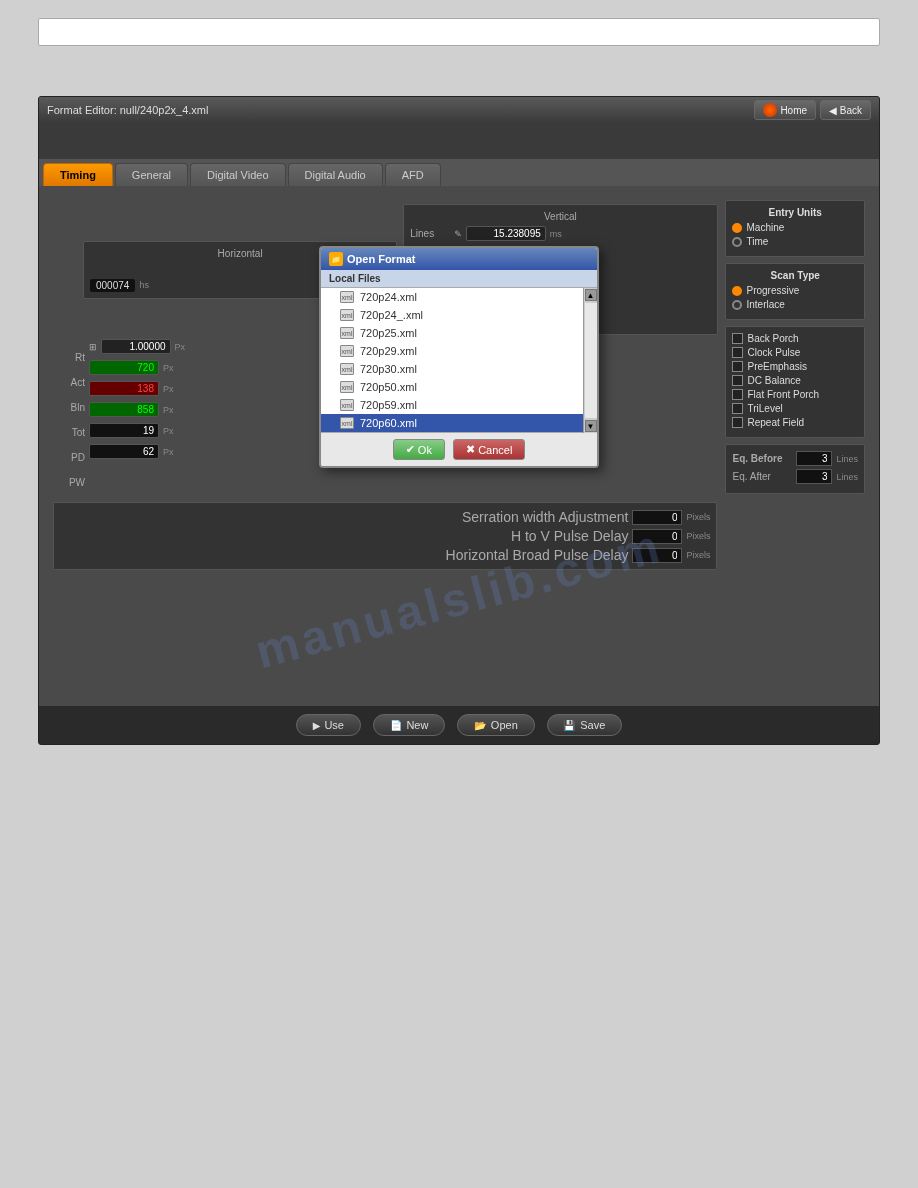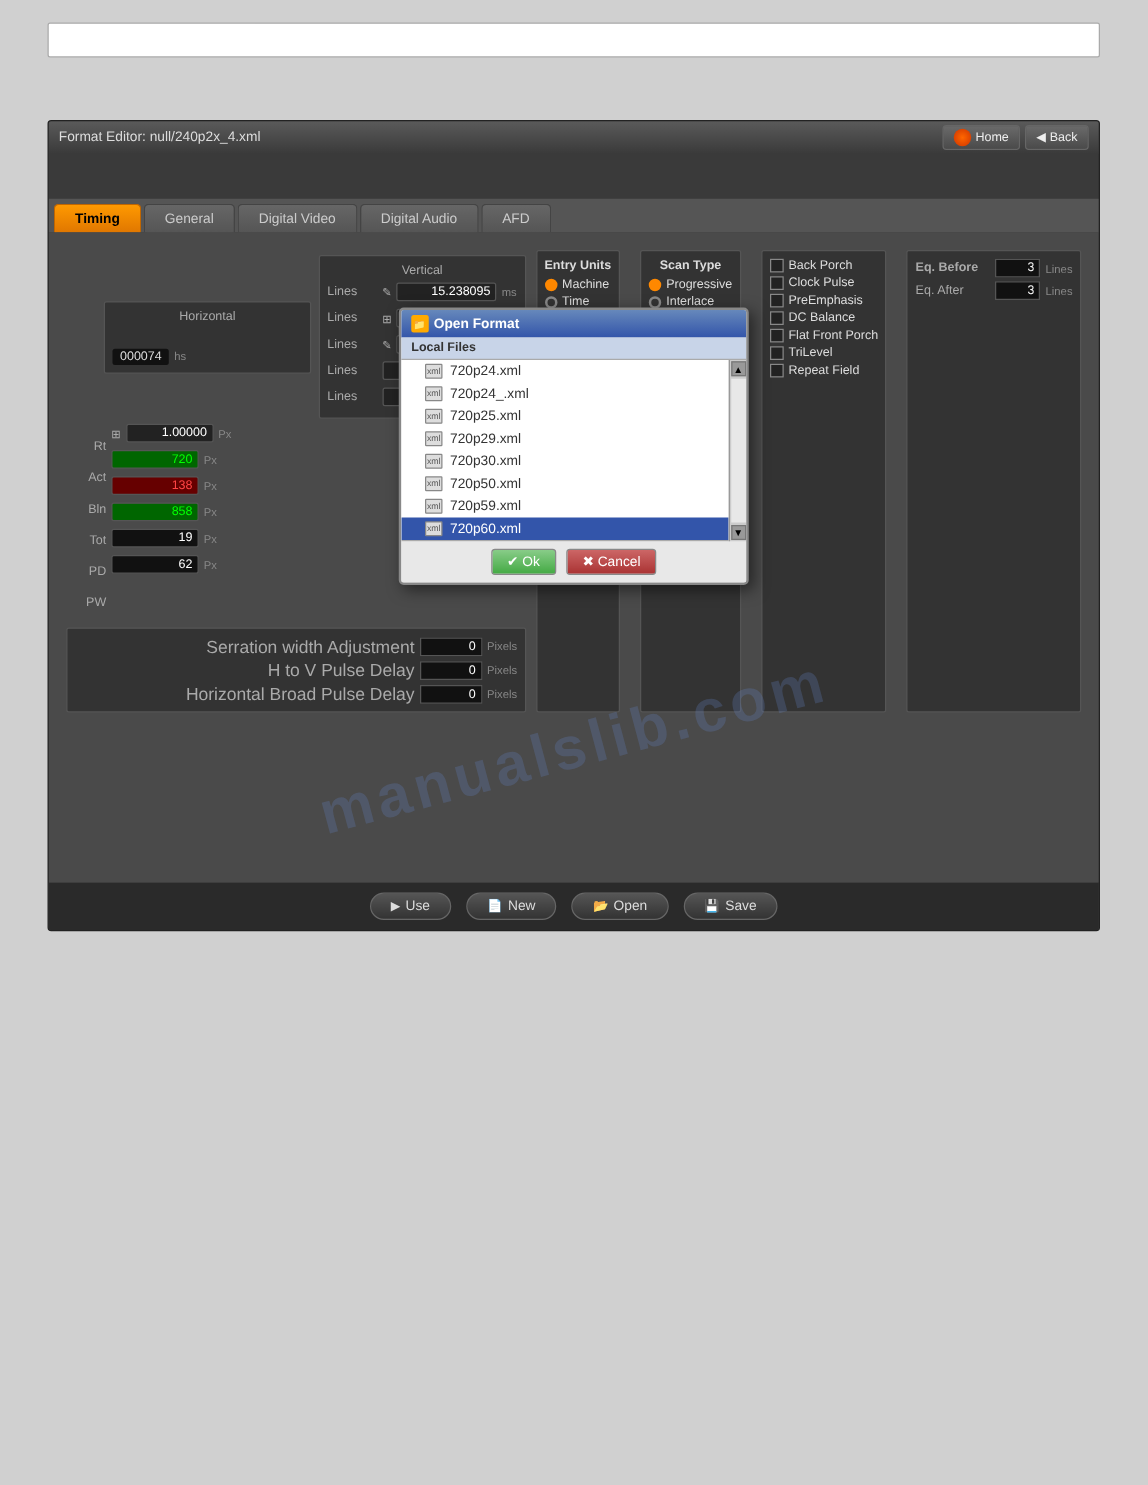--- a/index.html
+++ b/index.html
@@ -132,22 +132,22 @@
 
     .unit-label {
       color: #888;
       font-size: 9px;
     }
 
     
     .right-panel {
       min-width: 130px;
       display: flex;
-      flex-direction: row;
-      gap: 16px;
+      flex-direction: column;
+      gap: 6px;
     }
 
     .right-group {
       background: #333;
       border: 1px solid #555;
       border-radius: 2px;
       padding: 6px;
     }
     .right-group-title {
       color: #ddd;

